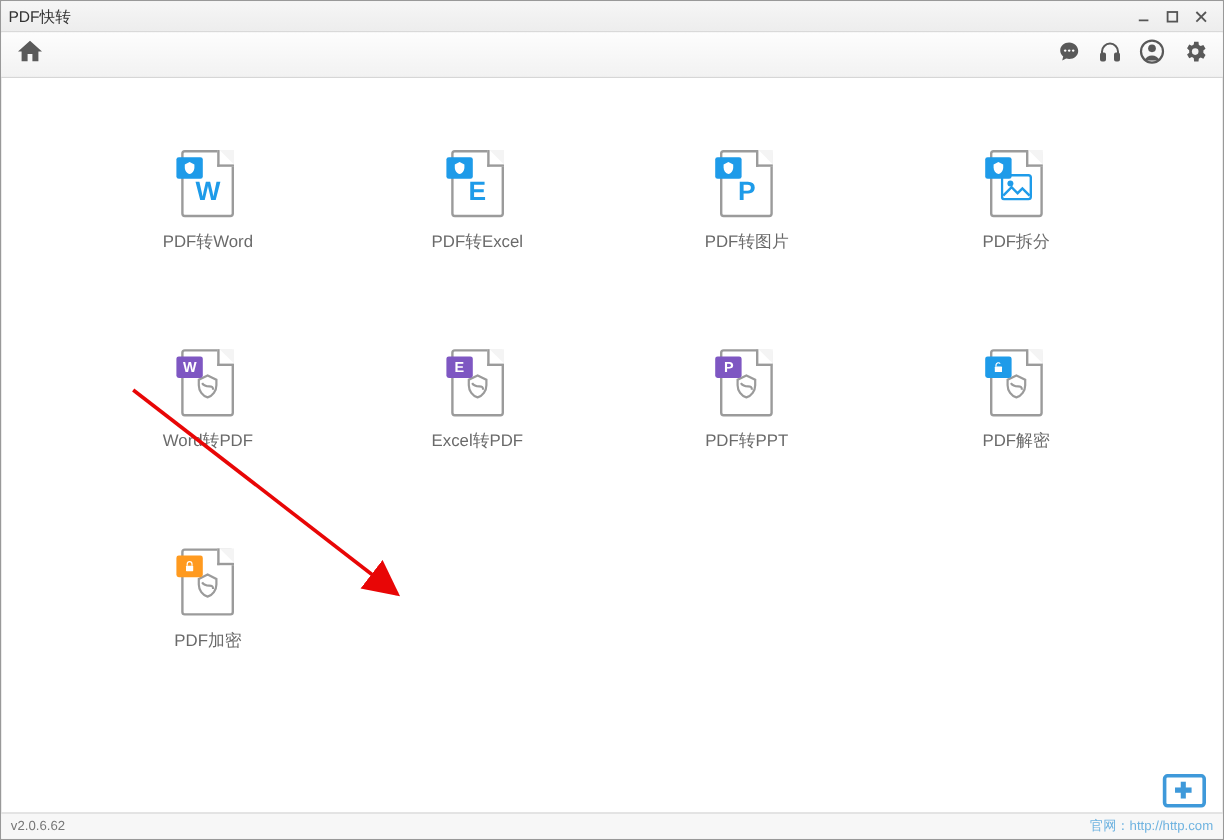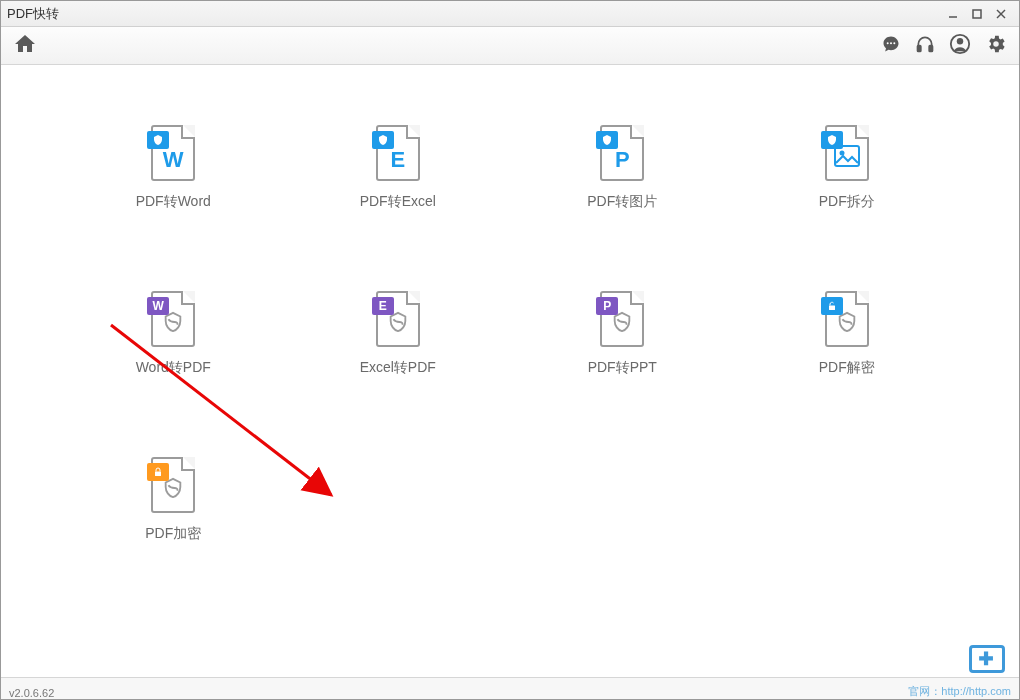--- a/index.html
+++ b/index.html
@@ -150,21 +150,21 @@
   }
   .diag {
     position: absolute; left: 2px; top: 6px; width: 56px; height: 56px;
     pointer-events: none;
   }
 
   .footer {
     height: 22px;
     border-top: 1px solid #d6d6d6;
     background: #f7f7f7;
-    display: flex; align-items: flex-end;
+    display: flex; align-items: center;
     padding: 0 8px;
     font-size: 11px; color: #777;
     justify-content: space-between;
   }
 
   
   .arrow-overlay {
     position: absolute;
     pointer-events: none;
     z-index: 10;

